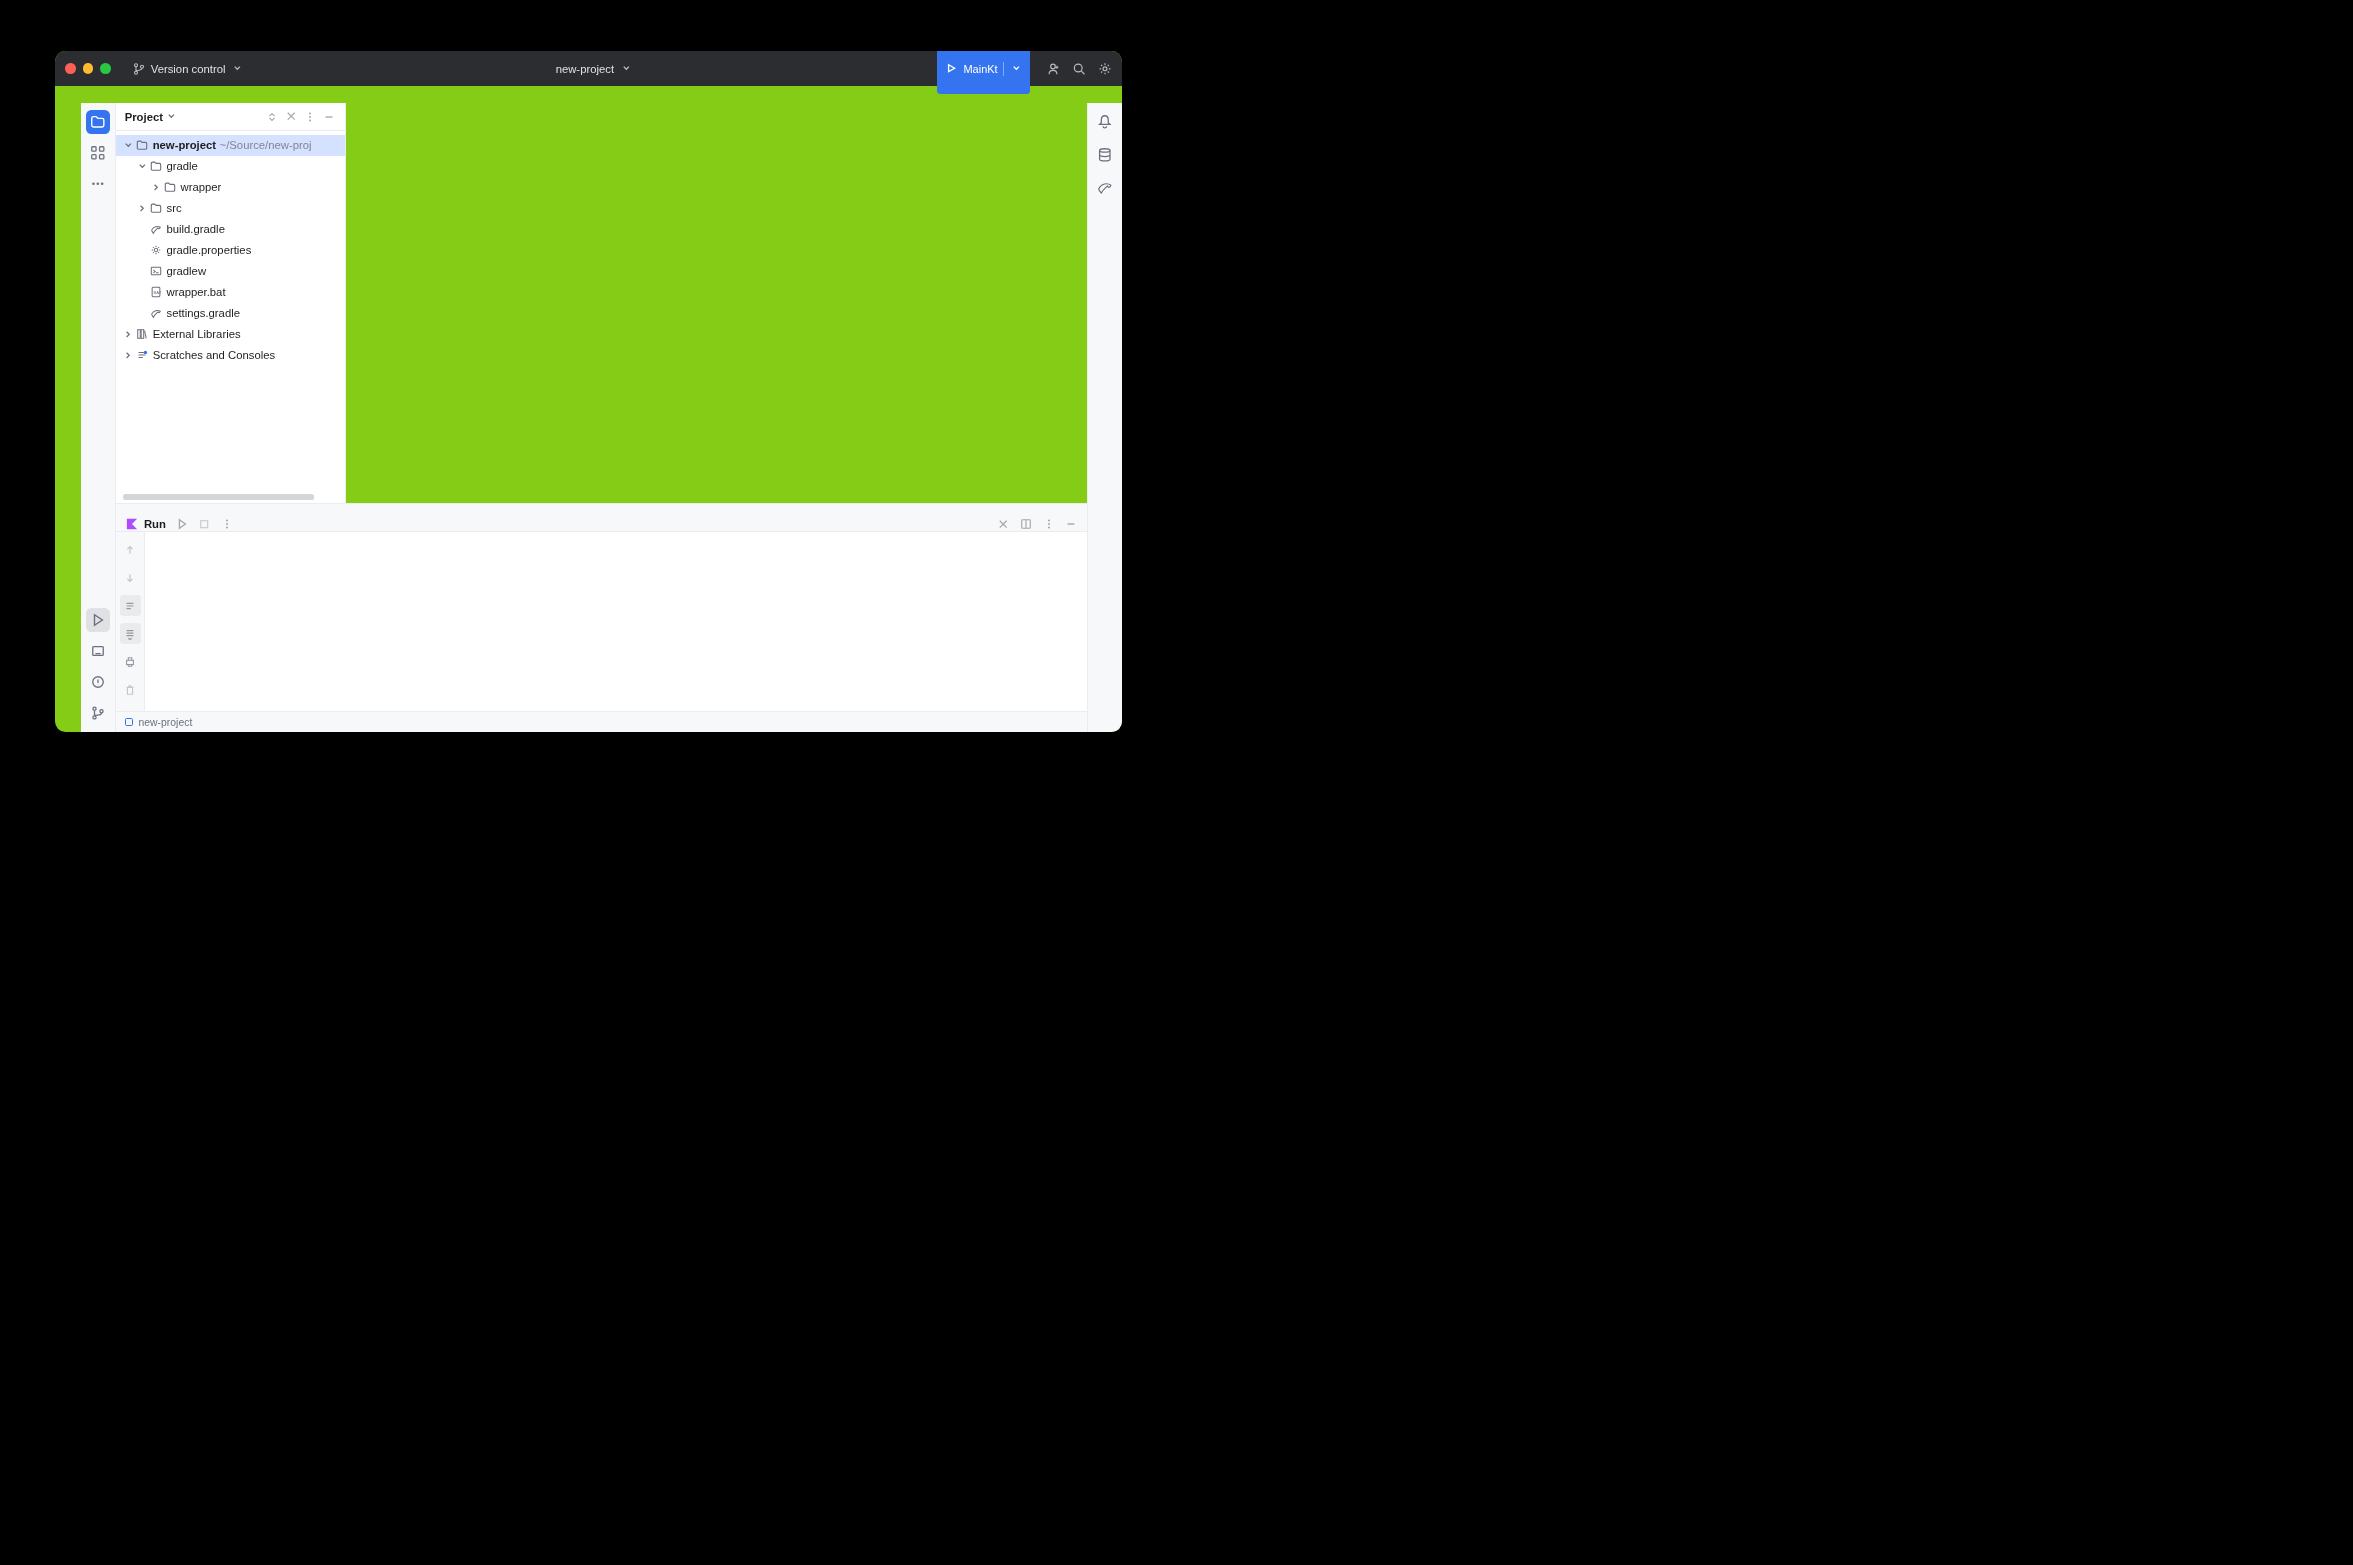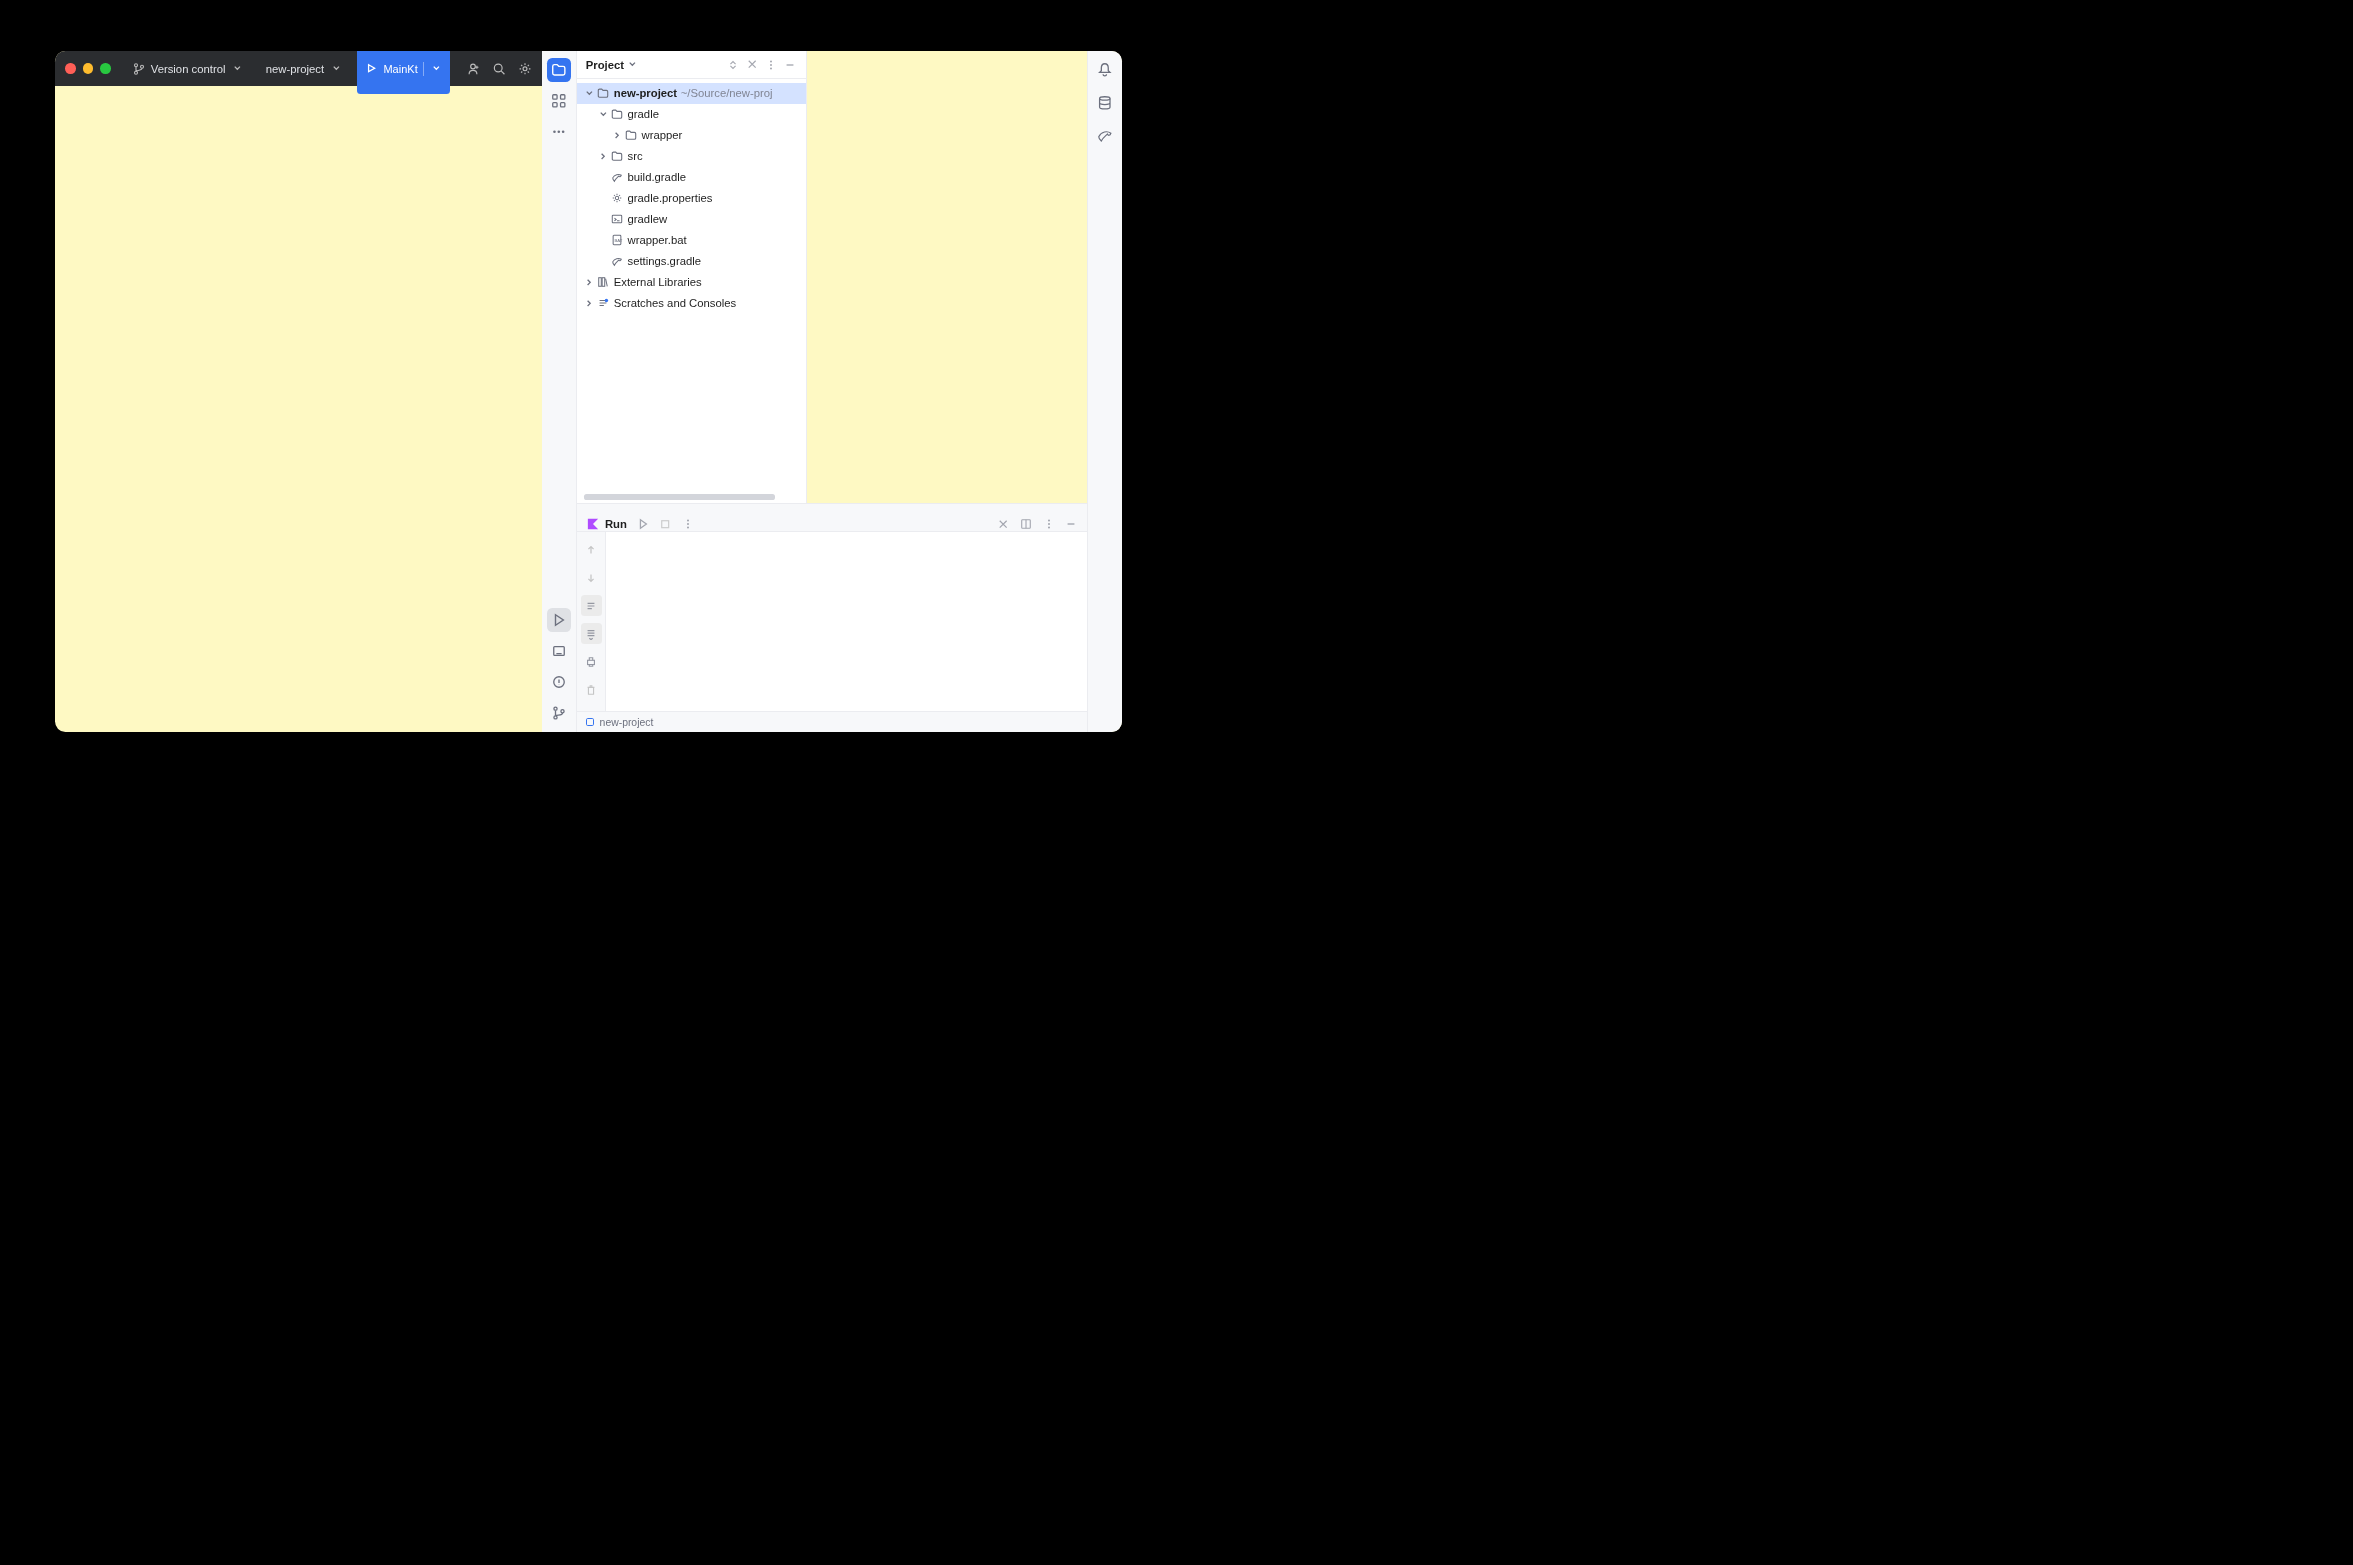--- a/index.html
+++ b/index.html
@@ -8,28 +8,29 @@
   font-family: -apple-system, BlinkMacSystemFont, "Segoe UI", sans-serif;
   font-size: 11.3px;
   color: #1e1e1e;
   width: 1177px;
   height: 783px;
   display: flex;
   align-items: center;
   justify-content: center;
 }
 .window {
-  background: #fef9c3;
+  background: #84cc16;
   border-radius: 10.4px;
   width: 1067px;
   height: 681px;
   overflow: hidden;
   display: flex;
-  flex-direction: row;
+  flex-direction: column;
   box-shadow: 0 8.7px 35px rgba(0,0,0,0.5);
+  gap: 17px;
 }
 .titlebar {
   background: #2b2d30;
   height: 35px;
   display: flex;
   align-items: center;
   padding: 0 10.4px;
   gap: 7px;
   color: #dfe1e5;
 }
@@ -53,20 +54,21 @@
 }
 .run-config .sep { width:0.9px; height:14px; background: rgba(255,255,255,0.4); }
 .titlebar .right-icons { display: flex; gap: 12px; align-items: center; margin-left: 8.7px;}
 .icon { width: 14px; height: 14px; display: inline-flex; align-items: center; justify-content: center; }
 svg { display: block; }
 
 .body {
   flex: 1;
   display: flex;
   min-height: 0;
+  margin-left: 26px;
 }
 .left-rail {
   width: 35px;
   background: #f7f8fa;
   border-right: 0.9px solid #ebecf0;
   display: flex;
   flex-direction: column;
   align-items: center;
   padding-top: 7px;
   gap: 7px;

